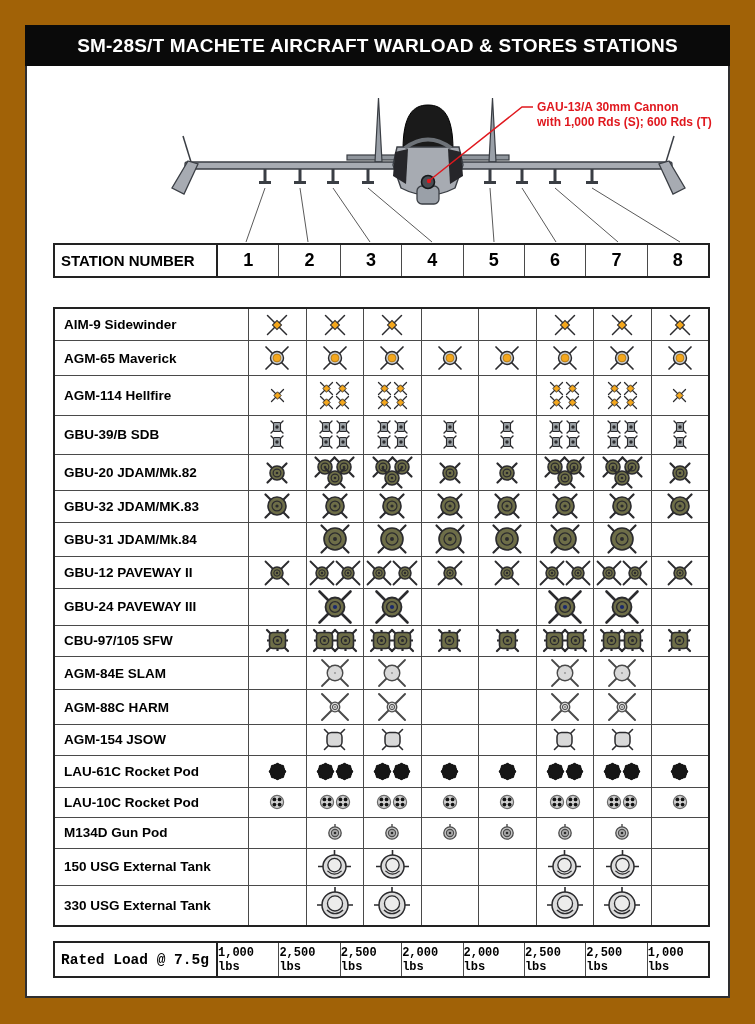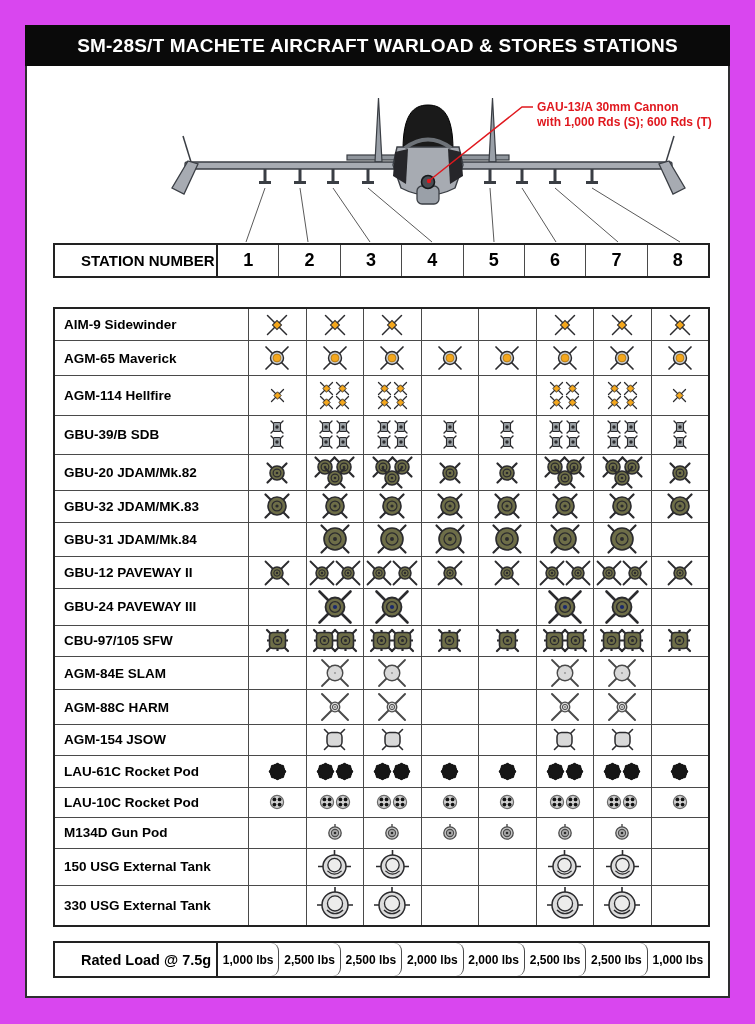--- a/index.html
+++ b/index.html
@@ -1,38 +1,38 @@
 <!DOCTYPE html>
 <html><head>
 <meta charset="utf-8">
 <style>
   html,body{margin:0;padding:0;background:#fff;}
-  #page{position:relative;width:755px;height:1024px;background:#d946ef;
+  #page{position:relative;width:755px;height:1024px;background:#a16207;
         font-family:"Liberation Sans",sans-serif;overflow:hidden;}
   #frame{position:absolute;left:25px;top:25px;width:701px;height:969px;
          border:2px solid #2e2e30;background:#fff;}
   #titlebar{position:absolute;left:25px;top:25px;width:705px;height:41px;
             background:#0a0a0a;color:#fff;display:flex;align-items:center;justify-content:center;
             font-size:19px;font-weight:bold;letter-spacing:.2px;z-index:3;}
   #aircraft{position:absolute;left:25px;top:70px;width:705px;height:173px;z-index:2;}
   #aircraft text{font-family:"Liberation Sans",sans-serif;font-size:12px;font-weight:bold;}
   svg{overflow:visible;}
 
   .tbl{position:absolute;left:53px;box-sizing:border-box;border:2px solid #222;display:flex;background:#fff;z-index:2;}
   #stationTable{top:243px;width:657px;height:35px;}
-  #loadTable{top:941px;width:657px;height:37px;}
+  #loadTable{top:941px;width:657px;height:37px;font-family:Liberation Mono, monospace;}
   .tlabel{width:163px;box-sizing:border-box;border-right:2px solid #222;display:flex;
-          align-items:center;padding-left:26px;font-weight:bold;}
+          align-items:center;padding-left:6px;font-weight:bold;}
   #stationTable .tlabel{font-size:15px;}
   #loadTable .tlabel{font-size:14.5px;}
   .tcell{flex:1;display:flex;align-items:center;justify-content:center;
          border-right:1px solid #4a4a4a;font-weight:bold;}
   .tcell:last-child{border-right:none;}
   #stationTable .tcell{font-size:18px;}
-  #loadTable .tcell{font-size:12px;border-radius:8px;}
+  #loadTable .tcell{font-size:12px;}
 
   #matrix{position:absolute;left:53px;top:307px;width:657px;height:620px;box-sizing:border-box;
           border:2px solid #222;display:flex;flex-direction:column;background:#fff;z-index:2;}
   .mrow{display:flex;border-bottom:1px solid #4a4a4a;min-height:0;flex-basis:0;}
   .mrow:last-child{border-bottom:none;}
   .mlabel{width:194px;box-sizing:border-box;border-right:1px solid #4a4a4a;display:flex;
           align-items:center;padding-left:9px;font-weight:bold;font-size:13.5px;}
   .mcell{flex:1;display:flex;align-items:center;justify-content:center;
          border-right:1px solid #4a4a4a;min-width:0;}
   .mcell:last-child{border-right:none;}

